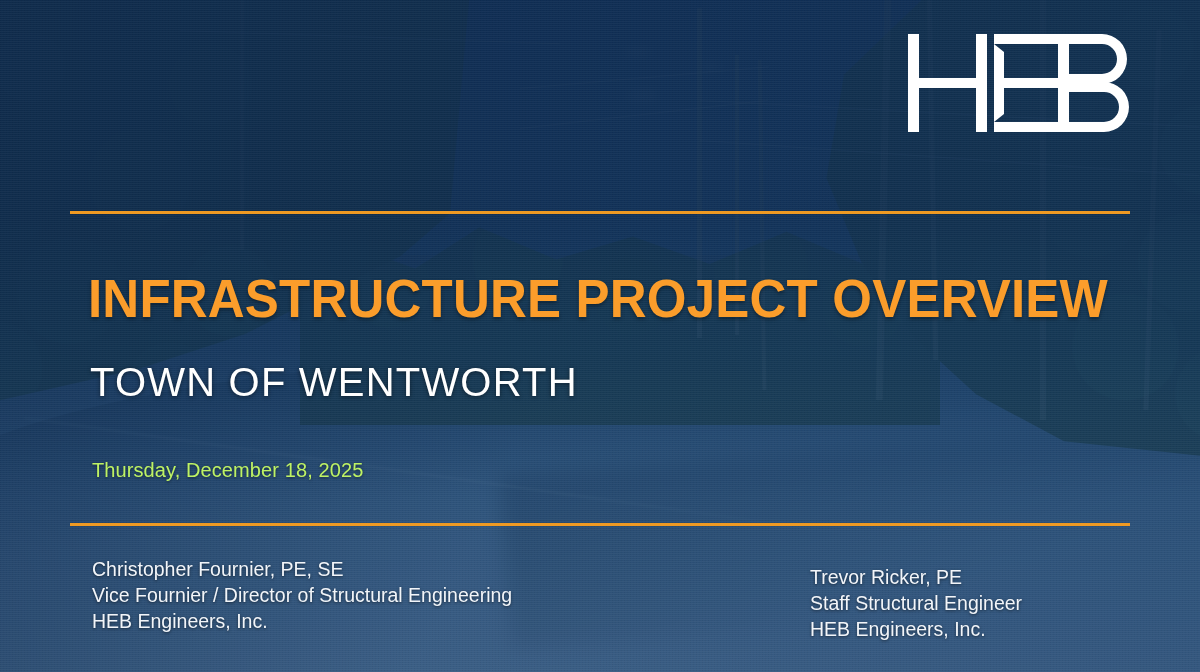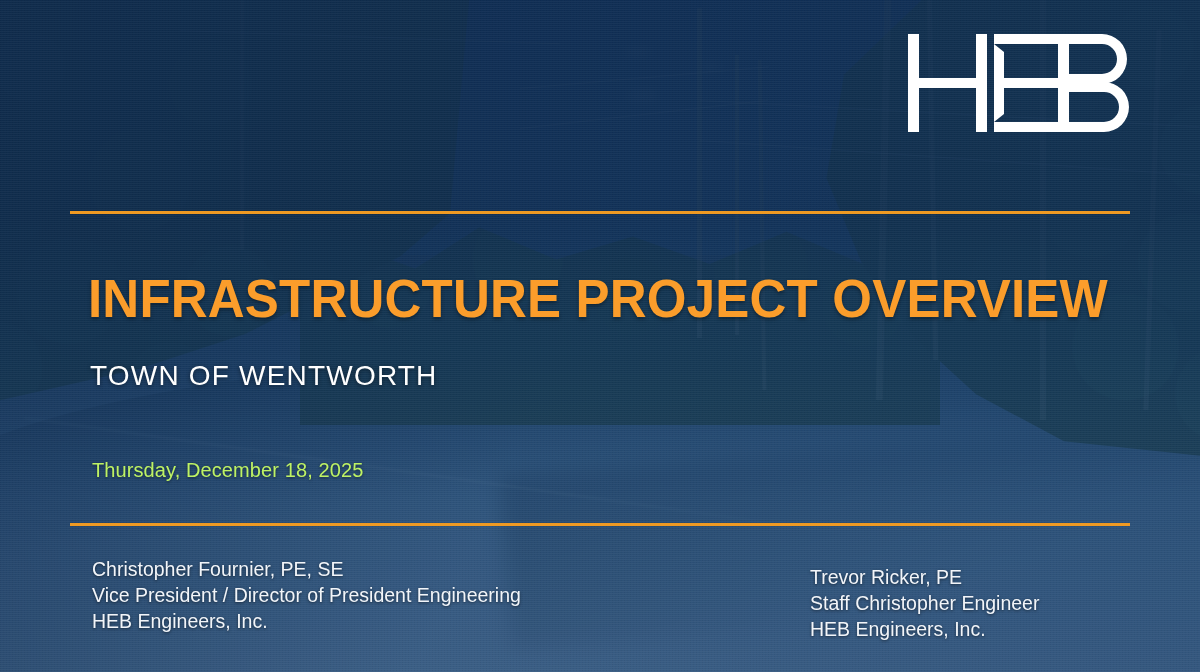--- a/index.html
+++ b/index.html
@@ -170,21 +170,21 @@
     color:#fb9d2b;
     font-size:54px; font-weight:bold;
     letter-spacing:.2px; line-height:1.05;
     font-family:"Liberation Sans Narrow","Liberation Sans", sans-serif;
     transform:scaleX(.945); transform-origin:left center;
     white-space:nowrap;
     text-shadow:0 2px 4px rgba(0,0,0,.35);
   }
   .subtitle {
     position:absolute; left:90px; top:360px;
-    color:#ffffff; font-size:28px; font-weight:300;
+    color:#ffffff; font-size:40px; font-weight:300;
     letter-spacing:1.2px; white-space:nowrap;
     text-shadow:0 1px 4px rgba(0,0,0,.45);
   }
   .date {
     position:absolute; left:92px; top:459px;
     color:#bef264; font-size:20px; font-weight:400;
     letter-spacing:.1px; white-space:nowrap;
     text-shadow:0 1px 3px rgba(0,0,0,.45);
   }
 
@@ -262,24 +262,24 @@
 
     <h2 class="subtitle">TOWN OF WENTWORTH</h2>
 
     <div class="date">Thursday, December 18, 2025</div>
 
     <div class="rule rule-bottom"></div>
 
     <div class="presenters">
       <div class="presenter left">
         <span class="nm">Christopher Fournier, PE, SE</span>
-        <span class="nm">Vice President / Director of President Engineering</span>
+        <span class="nm">Vice Fournier / Director of Structural Engineering</span>
         <span class="nm">HEB Engineers, Inc.</span>
       </div>
       <div class="presenter right">
         <span class="nm">Trevor Ricker, PE</span>
-        <span class="nm">Staff Christopher Engineer</span>
+        <span class="nm">Staff Structural Engineer</span>
         <span class="nm">HEB Engineers, Inc.</span>
       </div>
     </div>
 
   </div>
 </div>
 
 </body></html>

